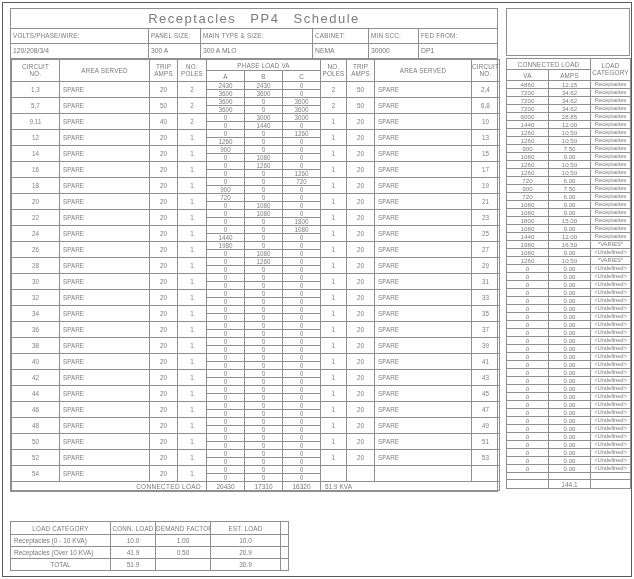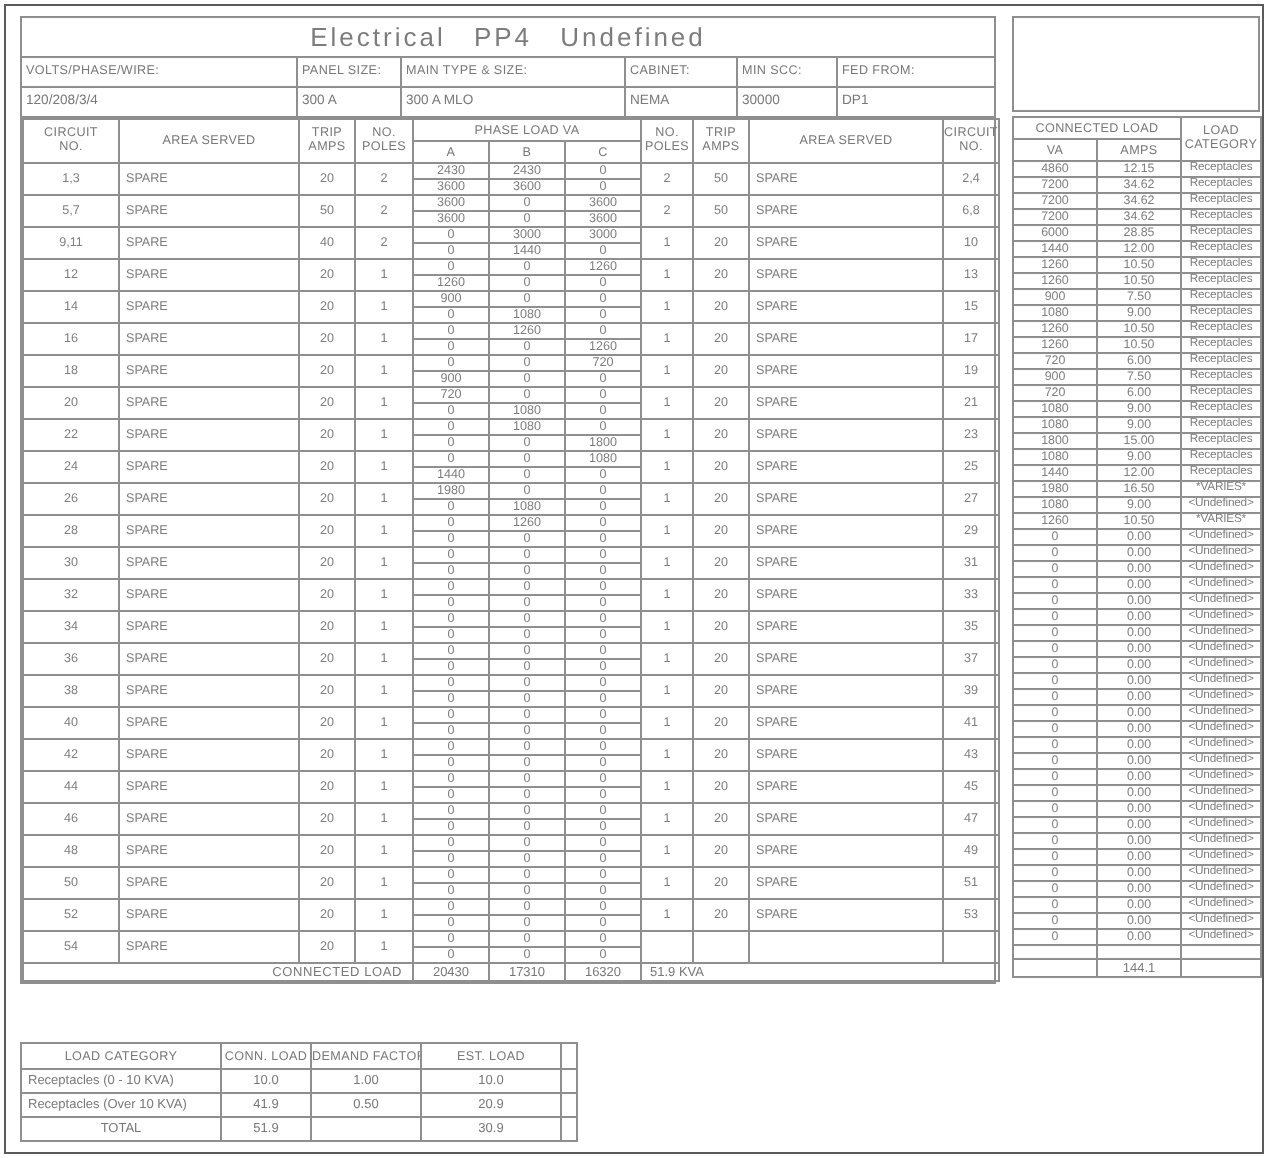--- a/index.html
+++ b/index.html
@@ -40,21 +40,21 @@
   #summary tfoot tr.sp{height:7.4px;}
   #summary tfoot tr.tot{height:9px;}
   #summary tfoot td{font-size:6.5px;text-align:center;}
 </style>
 </head>
 <body>
 
 <div class="page-border"></div>
 
 <div id="main">
-  <div class="title">Electrical PP4 Undefined</div>
+  <div class="title">Receptacles PP4 Schedule</div>
 
   <div class="info">
     <div class="lbl">VOLTS/PHASE/WIRE:</div>
     <div class="lbl">PANEL SIZE:</div>
     <div class="lbl">MAIN TYPE &amp; SIZE:</div>
     <div class="lbl">CABINET:</div>
     <div class="lbl">MIN SCC:</div>
     <div class="lbl">FED FROM:</div>
     <div class="val">120/208/3/4</div>
     <div class="val">300 A</div>

